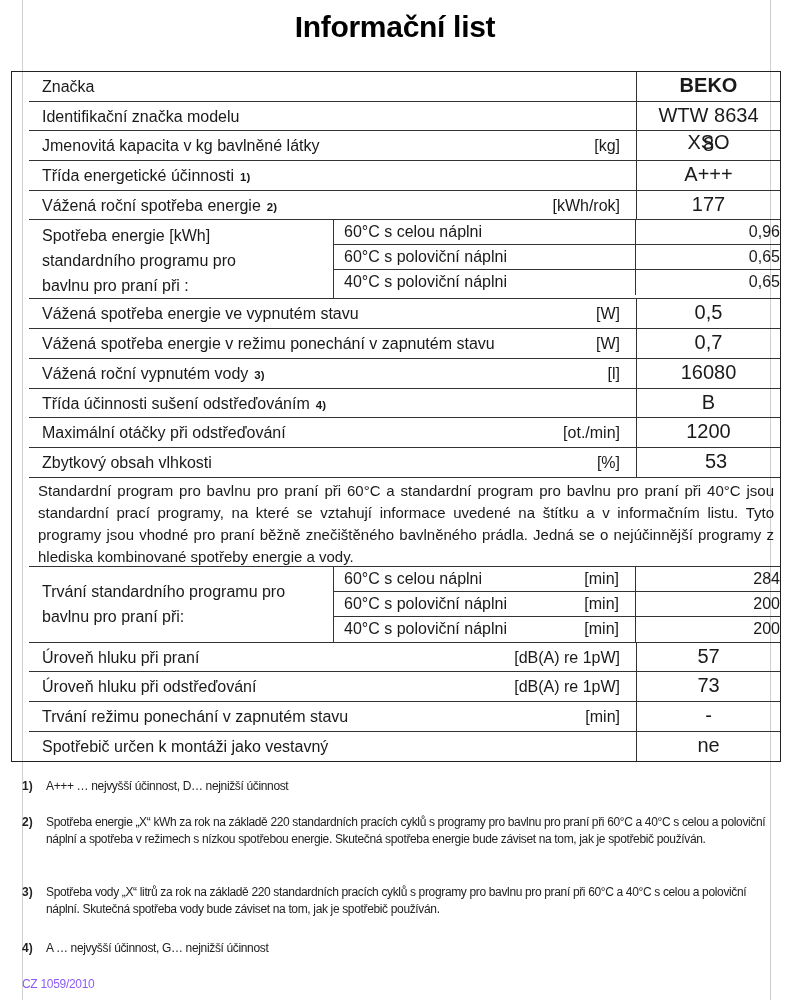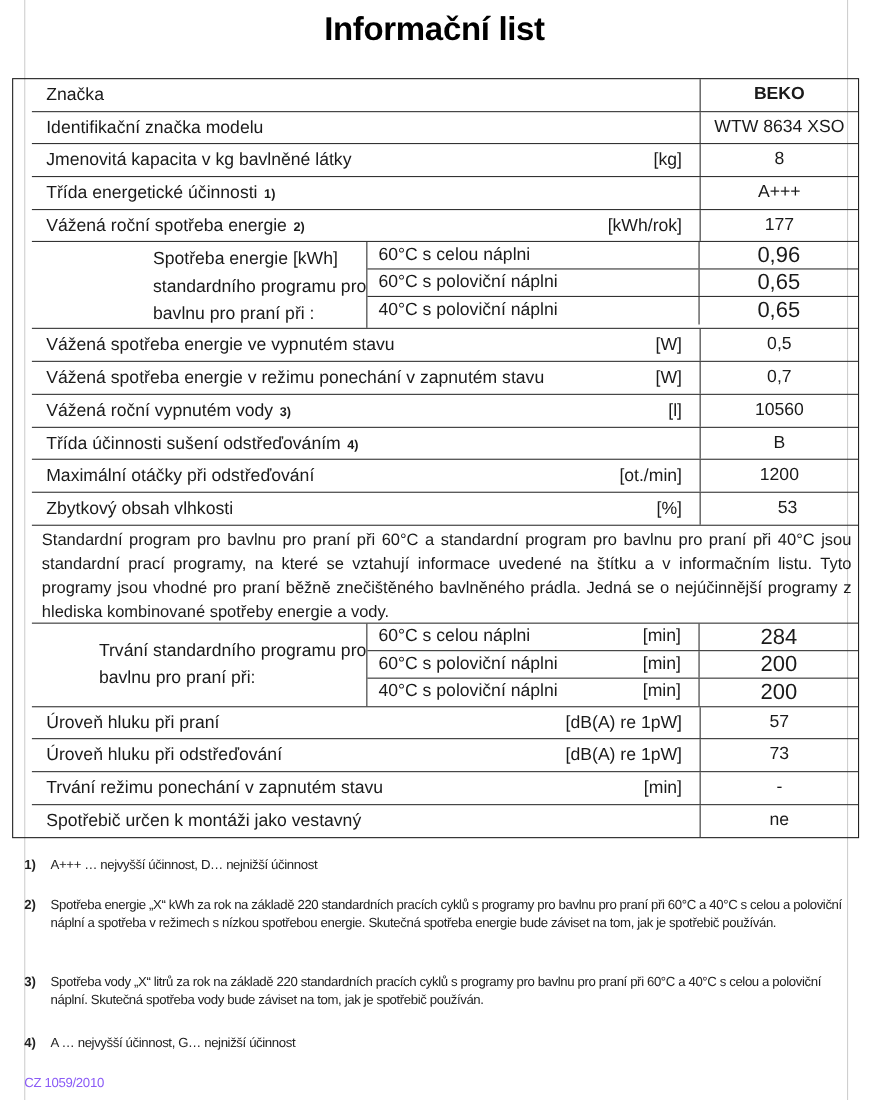--- a/index.html
+++ b/index.html
@@ -25,37 +25,37 @@
   .row:last-child { border-bottom: none; }
   .row.h30 { height: 29.7px; }
 
   .label-cell {
     position: relative; width: 608px; border-right: 1.2px solid #333;
     padding-left: 13px; font-size: 16px; line-height: 29px; white-space: nowrap;
   }
   .label-cell .fn { font-size: 11.5px; font-weight: bold; margin-left: 6px; }
   .label-cell .unit { position: absolute; right: 16px; top: 0; }
   .value-cell {
-    flex: 1; text-align: center; font-size: 16px; line-height: 27px;
+    flex: 1; text-align: center; font-size: 20px; line-height: 27px;
   }
   .value-cell.bold { font-weight: bold; }
 
   
   .split { display: flex; border-bottom: 1.2px solid #333; }
   .split-left {
     width: 305px; border-right: 1.2px solid #333; padding-left: 13px;
-    font-size: 16px; line-height: 25px; display: flex; align-items: center; justify-content: flex-end;
+    font-size: 16px; line-height: 25px; display: flex; align-items: center;
   }
   .split-left.energy { align-items: flex-start; padding-top: 3px; line-height: 25px; }
   .split-right { flex: 1; display: flex; flex-direction: column; }
   .subrow { display: flex; height: 25px; border-bottom: 1.2px solid #333; }
   .subrow:last-child { border-bottom: none; }
   .sub-label { position: relative; width: 302px; border-right: 1.2px solid #333; padding-left: 10px; font-size: 16px; line-height: 24px; white-space: nowrap; }
   .sub-label .unit { position: absolute; right: 16px; top: 0; }
-  .sub-value { flex: 1; text-align: center; font-size: 20px; line-height: 24px; }
+  .sub-value { flex: 1; text-align: right; font-size: 16px; line-height: 24px; }
 
   .note-row {
     border-bottom: 1.2px solid #333; padding: 2px 6px 2px 9px;
     font-size: 15px; line-height: 22px; text-align: justify; height: 89px;
   }
 
   .footnotes { position: absolute; left: 22px; top: 774px; width: 750px; font-size: 12px; color: #222; }
   .fn-item { position: absolute; left: 0; width: 750px; line-height: 17px; }
   .fn-item .num { position: absolute; left: 0; font-weight: bold; font-size: 12px; }
   .fn-item .txt { display: block; padding-left: 24px; letter-spacing: -0.35px; }
@@ -136,21 +136,21 @@
       <span>Vážená spotřeba energie v režimu ponechání v zapnutém stavu</span>
       <span class="unit">[W]</span>
     </div>
     <div class="value-cell">0,7</div>
   </div>
   <div class="row h30">
     <div class="label-cell">
       <span>Vážená roční vypnutém vody</span><span class="fn">3)</span>
       <span class="unit">[l]</span>
     </div>
-    <div class="value-cell">10560</div>
+    <div class="value-cell">16080</div>
   </div>
   <div class="row h30">
     <div class="label-cell">
       <span>Třída účinnosti sušení odstřeďováním</span><span class="fn">4)</span>
     </div>
     <div class="value-cell">B</div>
   </div>
   <div class="row h30">
     <div class="label-cell">
       <span>Maximální otáčky při odstřeďování</span>

